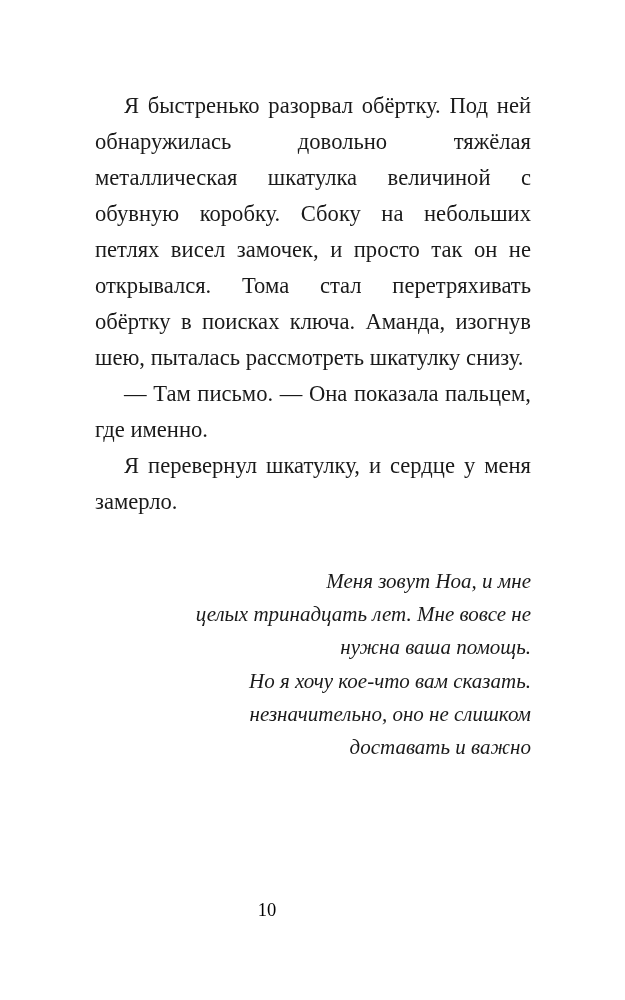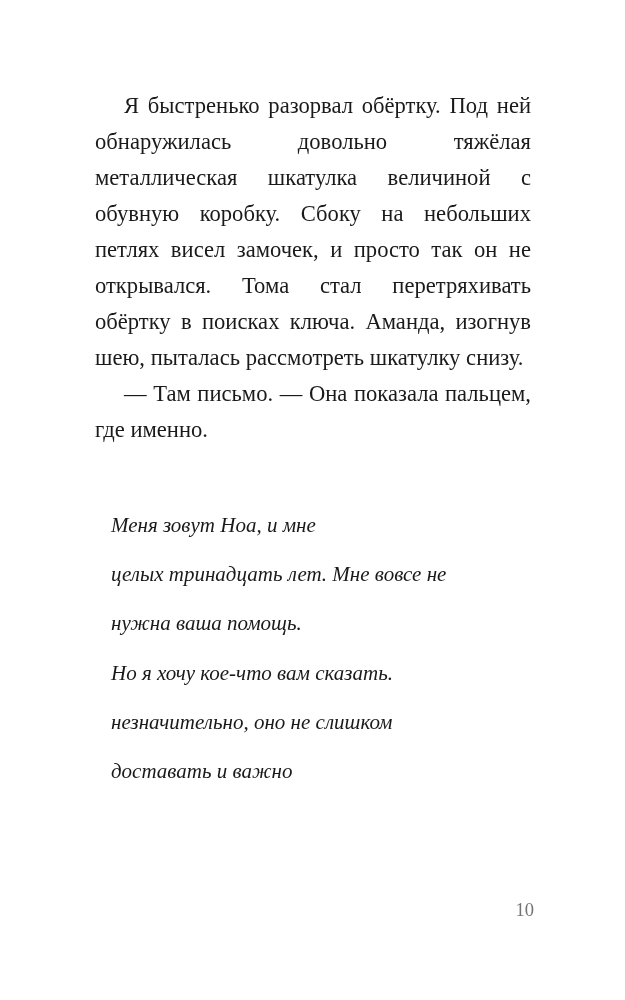--- a/index.html
+++ b/index.html
@@ -41,49 +41,50 @@
     -webkit-hyphens: manual;
     word-spacing: 0.004em;
   }
 
   .note-block {
     margin: 0;
     padding-top: 45px;
   }
 
   .note-line {
-    margin: 16px;
+    margin: 0;
     font-size: 21px;
     line-height: 33.2px;
     font-style: italic;
-    text-align: left;
+    text-align: right;
     text-indent: 0;
     white-space: nowrap;
   }
 
   .page-number {
     position: absolute;
     left: 0;
     right: 0;
     top: 898px;
-    text-align: right;
+    text-align: center;
     font-size: 18.5px;
     line-height: 24px;
-    color: #737373;
+    color: #000000;
   }
 </style>
 </head>
 <body>
 
 <div class="page">
 
   <div class="text-column">
 
     <p class="body-par">Я быстренько разорвал обёртку. Под ней обнаружилась довольно тяжёлая металлическая шкатулка величиной с обувную коробку. Сбоку на небольших петлях висел замочек, и просто так он не открывался. Тома стал перетряхивать обёртку в поисках ключа. Аманда, изогнув шею, пыталась рассмотреть шкатулку снизу.</p>
     <p class="body-par">— Там письмо. — Она показала пальцем, где именно.</p>
+    <p class="body-par">Я перевернул шкатулку, и сердце у меня замерло.</p>
 
     <div class="note-block">
       <p class="note-line">Меня зовут Ноа, и мне</p>
       <p class="note-line">целых тринадцать лет. Мне вовсе не</p>
       <p class="note-line">нужна ваша помощь.</p>
       <p class="note-line">Но я хочу кое-что вам сказать.</p>
       <p class="note-line">незначительно, оно не слишком</p>
       <p class="note-line">доставать и важно</p>
     </div>
 

